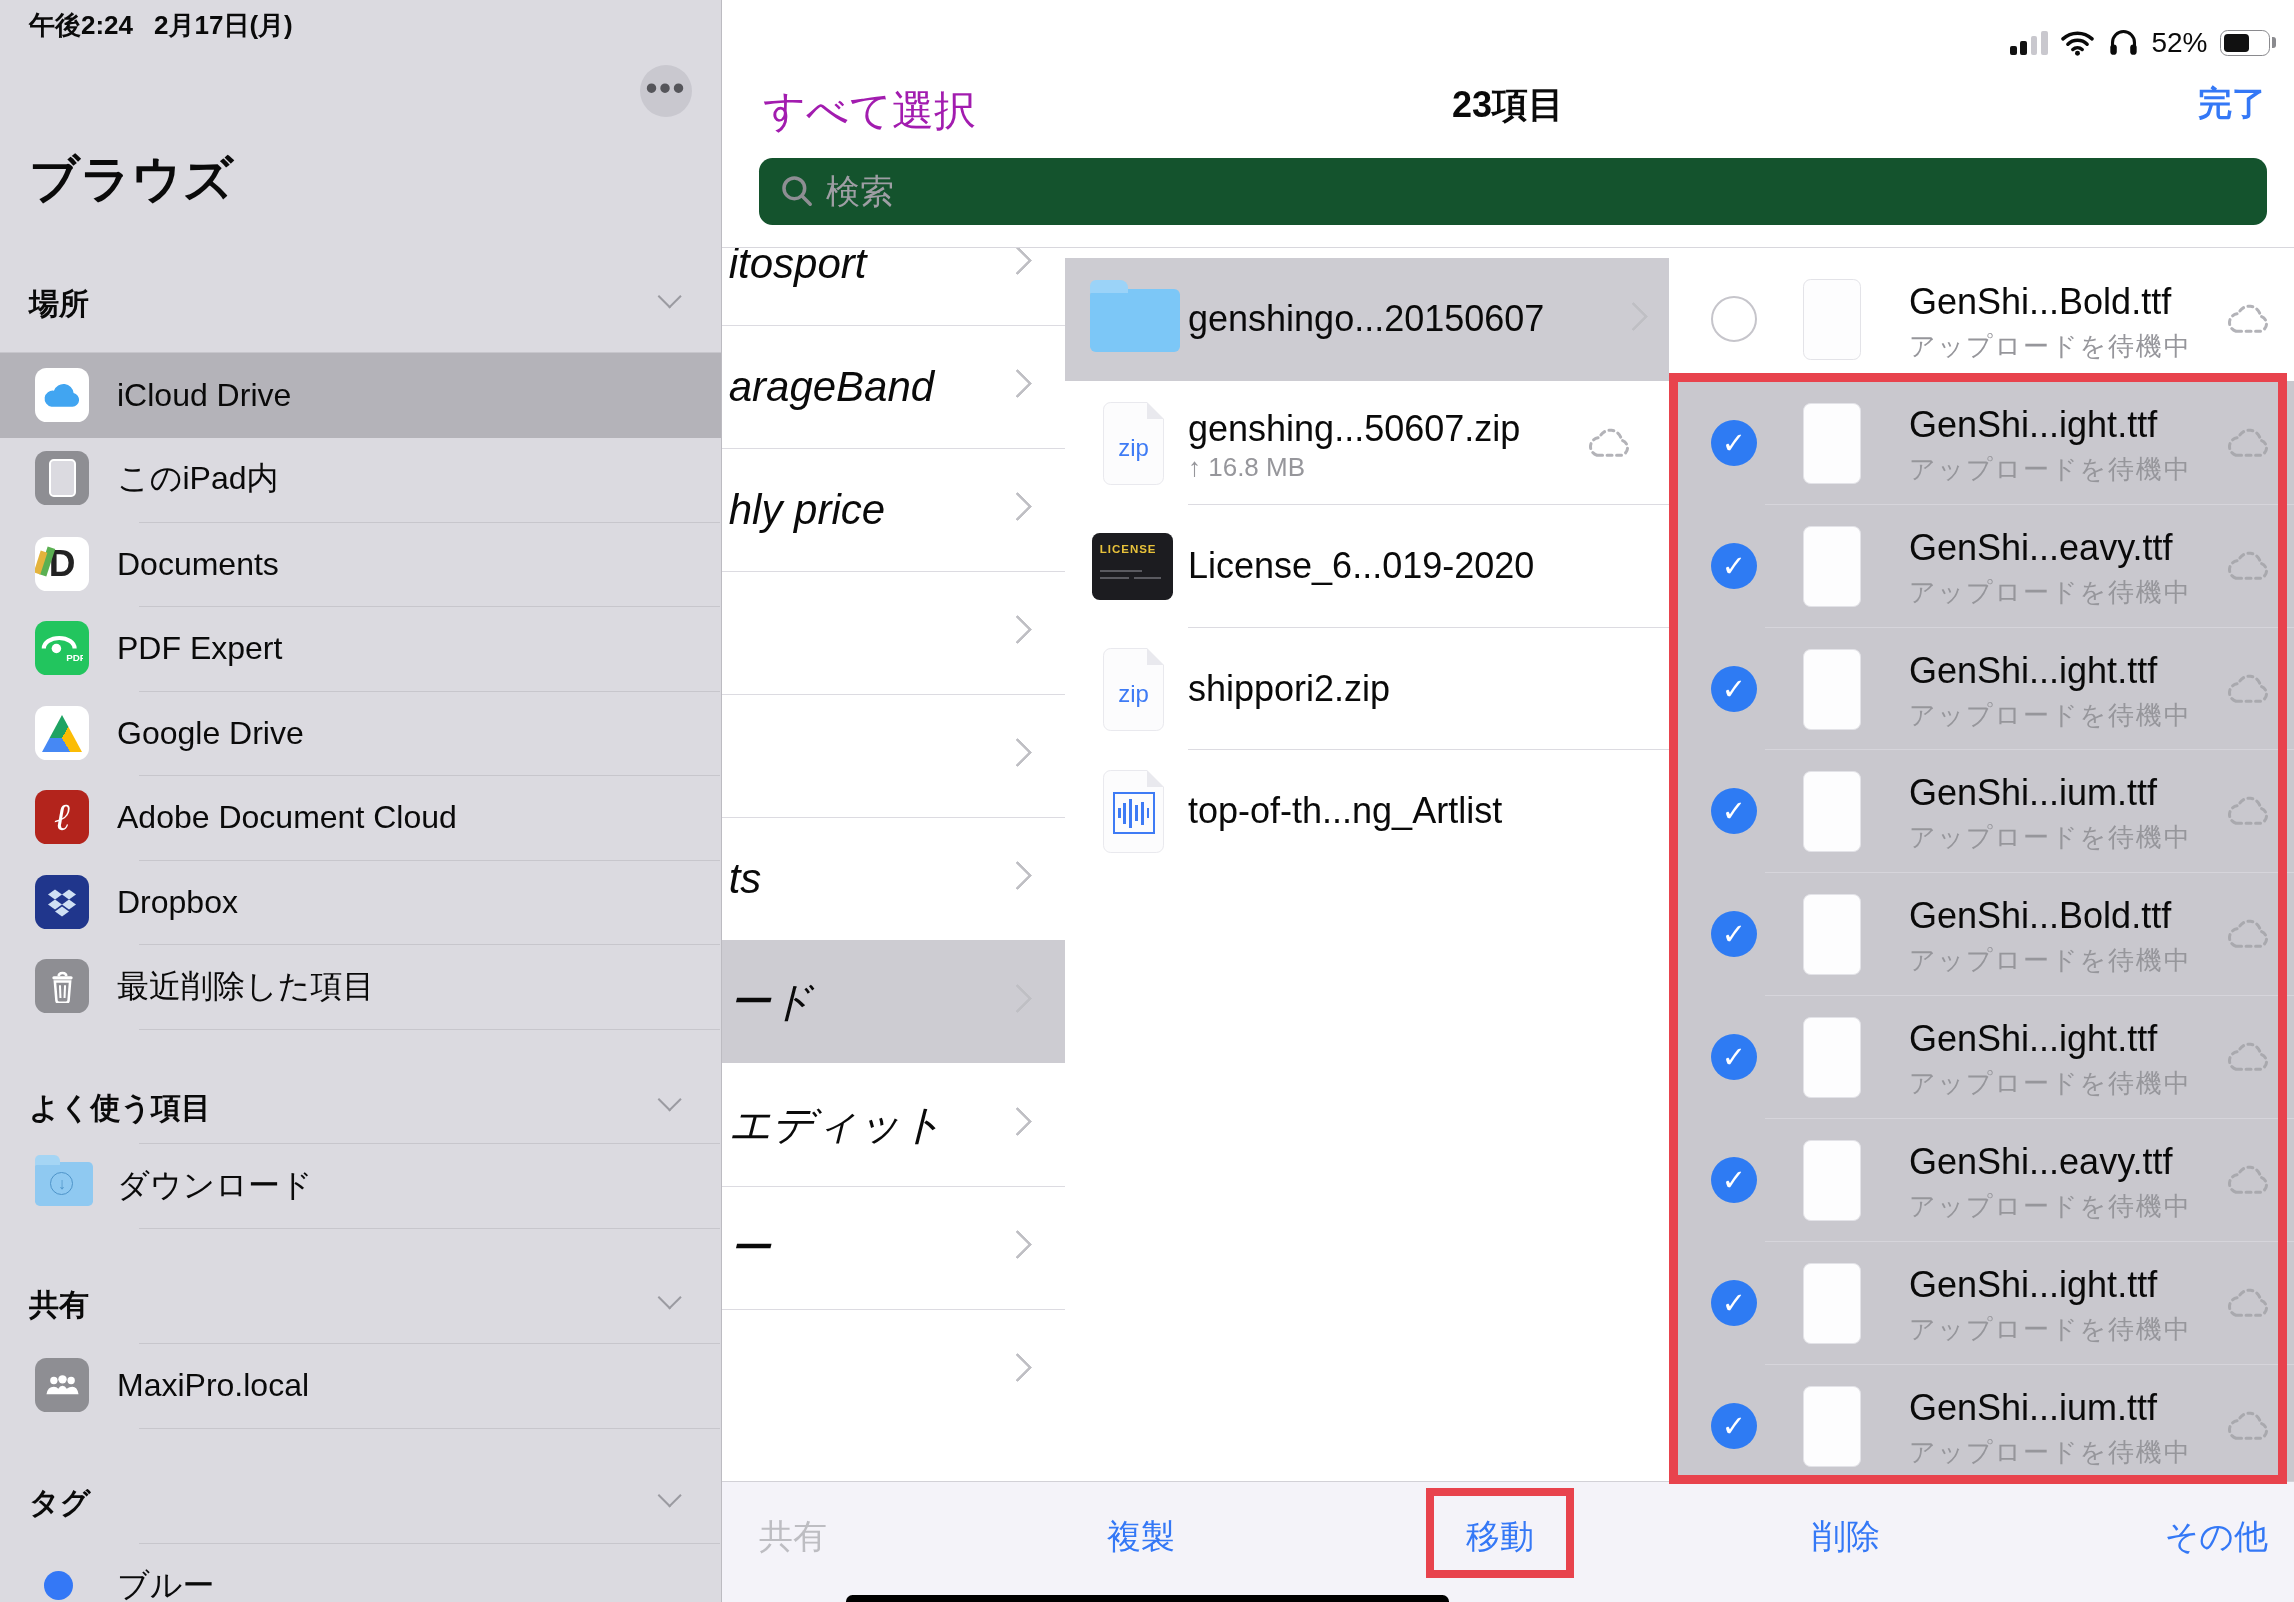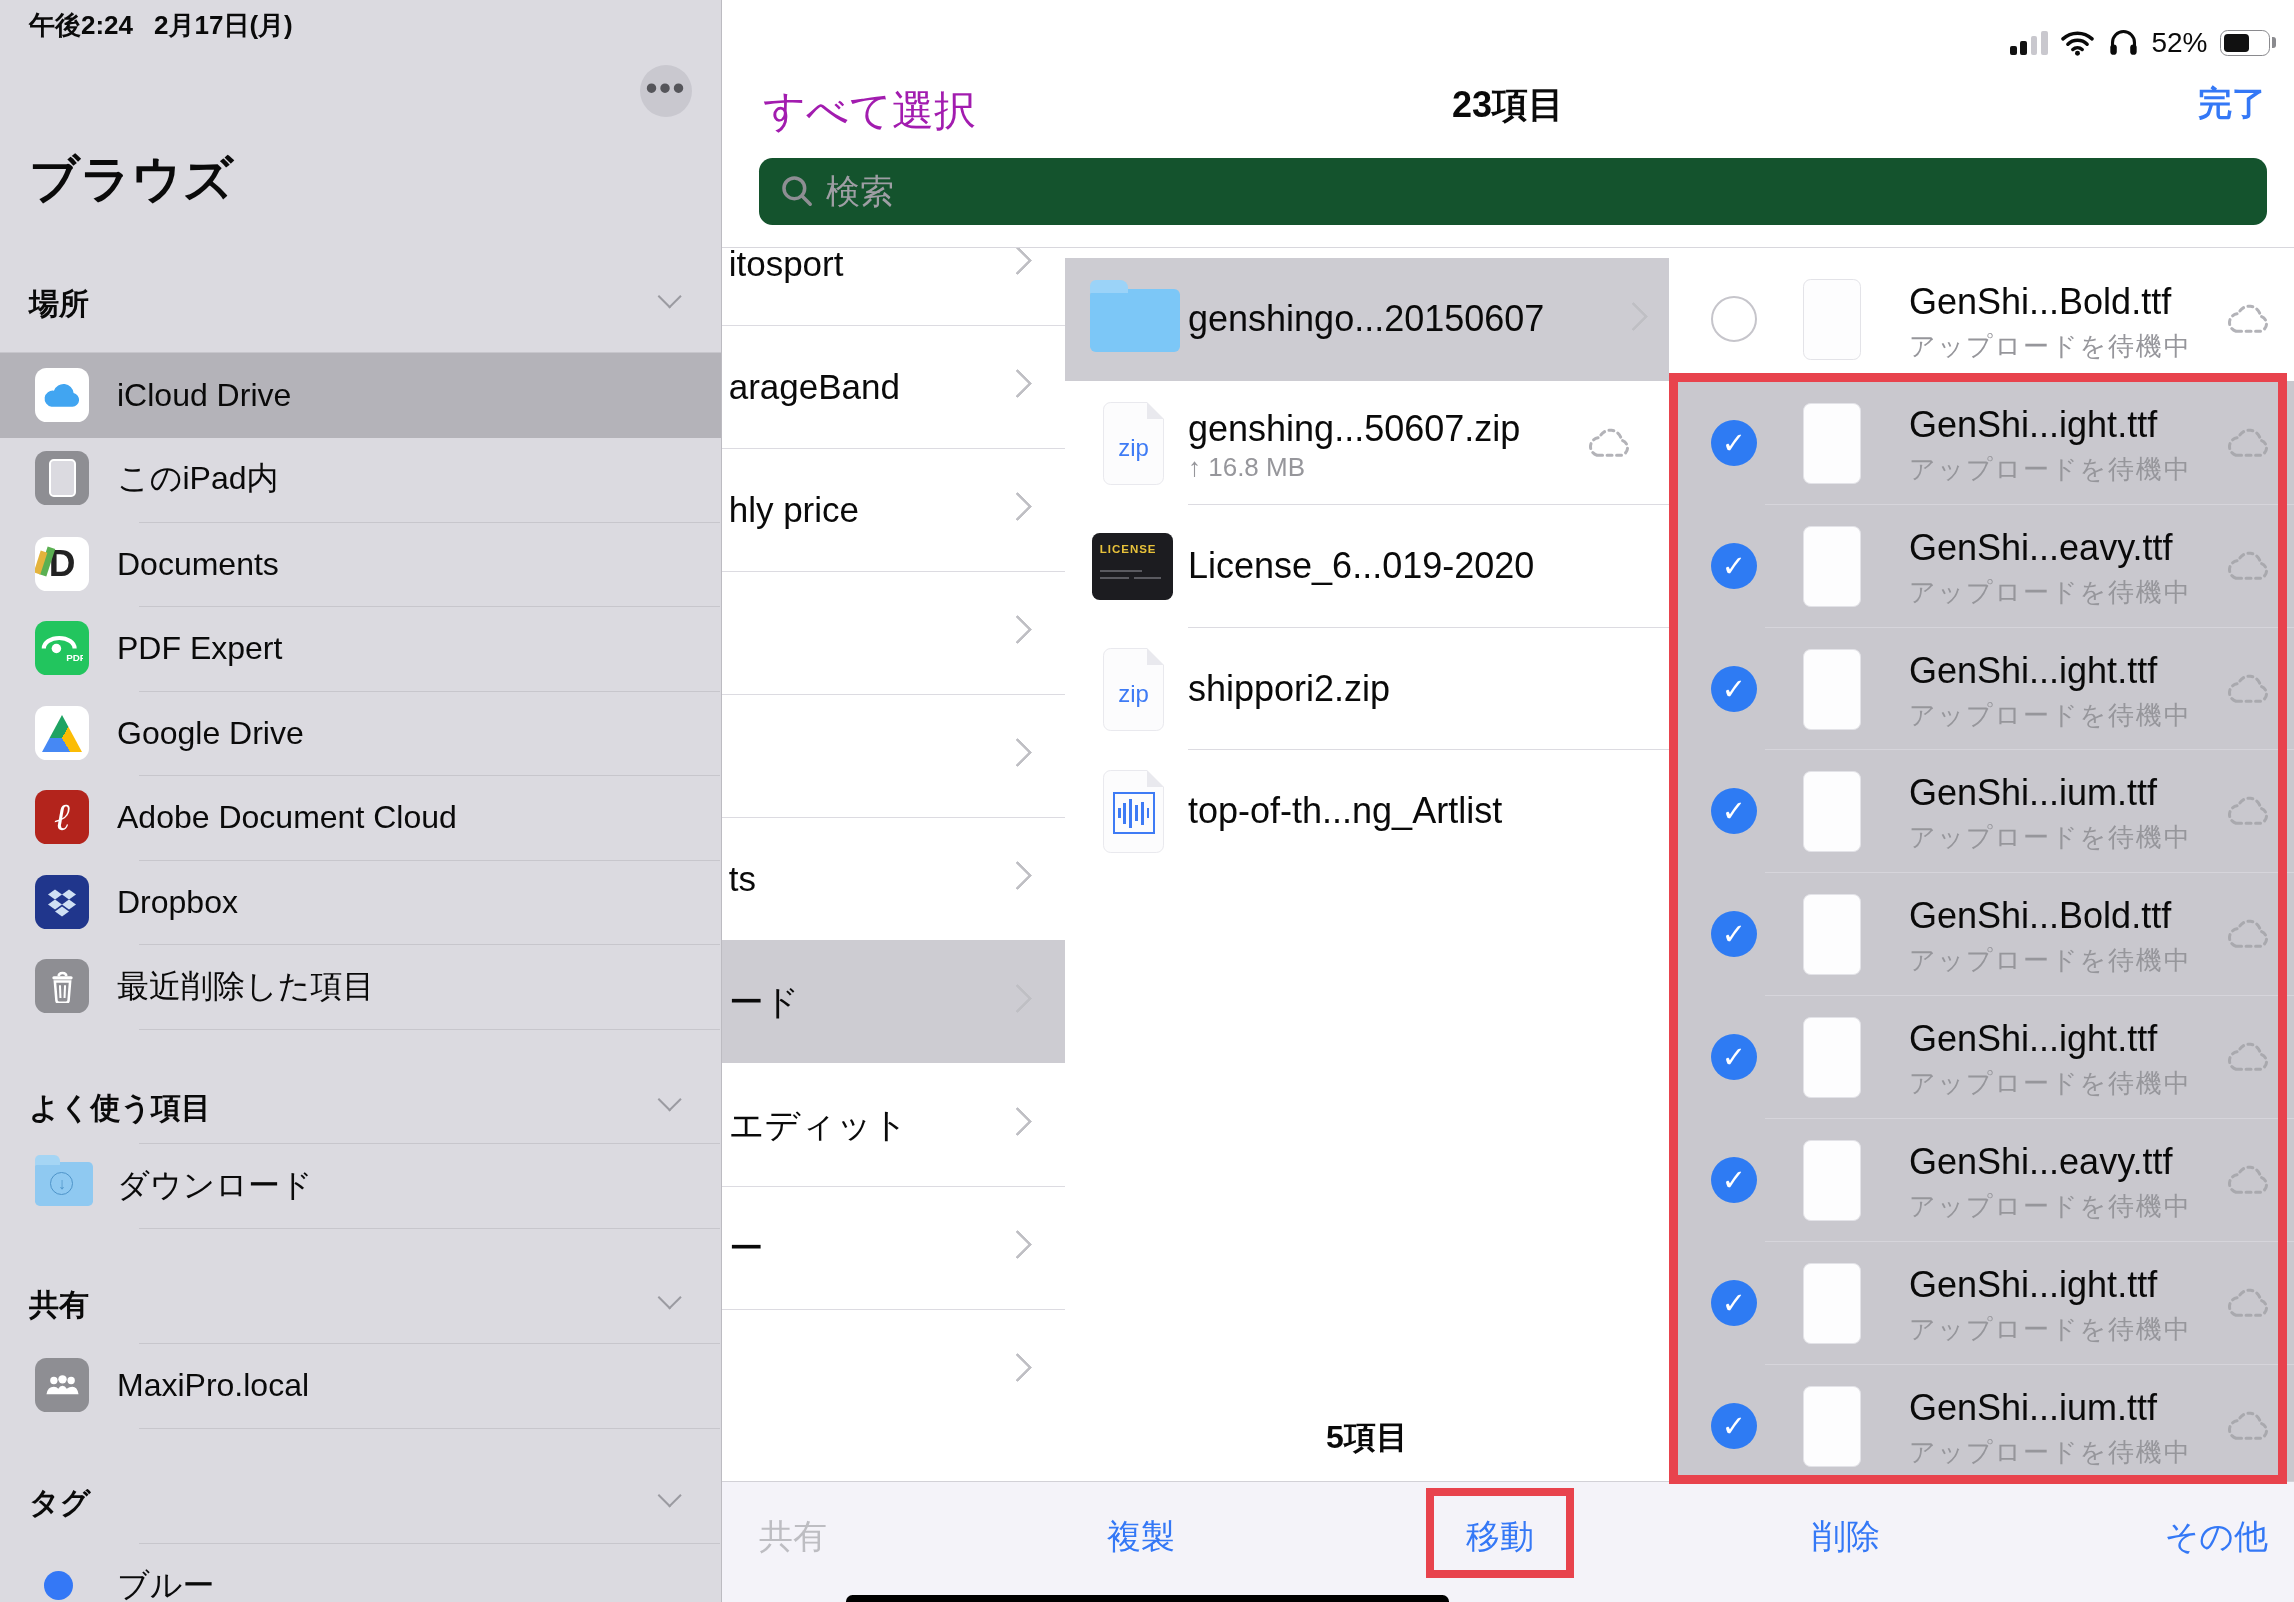--- a/index.html
+++ b/index.html
@@ -35,21 +35,21 @@
   .col{position:absolute;top:232px;height:1234px;overflow:hidden;background:#fff;}
   .colA{left:0;width:344px;}
   .colB{left:344px;width:604px;}
   .colC{left:948px;width:625px;}
 
   .row{position:absolute;left:0;width:100%;height:123px;}
   .row.sel{background:#cdccd2;}
   .sep{position:absolute;left:0;right:0;top:0;height:1px;background:#dcdbe1;}
   .chev-r{position:absolute;right:37px;top:50%;width:21px;height:21px;margin-top:-13.4px;
     border-right:3.8px solid #bfbfc4;border-top:3.8px solid #bfbfc4;transform:rotate(45deg);border-radius:1.9px;}
-  .ca-label{position:absolute;left:7.7px;top:50%;transform:translateY(-50%);font-size:35px;white-space:nowrap;}
+  .ca-label{position:absolute;left:7.7px;top:50%;transform:translateY(-50%);font-size:42px;white-space:nowrap;font-style:italic;}
 
   
   .cb-name{position:absolute;left:123px;top:50%;transform:translateY(-50%);font-size:36px;white-space:nowrap;}
   .cb-name.with-sub{transform:none;top:27px;}
   .cb-sub{position:absolute;left:123px;top:71px;font-size:26px;color:#96969b;}
   .folder-big{position:absolute;left:25px;top:31px;width:90px;height:63px;background:#7cc7f7;border-radius:5.8px;}
   .folder-big::before{content:"";position:absolute;left:0;top:-8.6px;width:38px;height:13.4px;background:#9bd3f8;border-radius:5.8px 7.7px 0 0;}
   .doc{position:absolute;left:38px;top:21px;width:61px;height:83px;background:#fcfcfd;border:1px solid #e9e9ee;border-radius:7.7px;}
   .doc::after{content:"";position:absolute;right:-1px;top:-1px;width:0;height:0;
     border-left:17.3px solid #e9e9ee;border-top:17.3px solid #fff;}
@@ -248,21 +248,20 @@
               <i style="height:9.6px;"></i>
               <i style="height:21px;"></i>
               <i style="height:29px;"></i>
               <i style="height:15.4px;"></i>
               <i style="height:23px;"></i>
               <i style="height:9.6px;"></i>
             </span>
         </span>
         <span class="cb-name">top-of-th...ng_Artlist</span>
       </div>
-      <div class="cb-footer">5項目</div>
     </div>
 
     <div class="col colC">
       <div class="cc-row" style="top:9.6px;">
         <span class="cbox un"></span>
         <span class="thumb"></span>
         <span class="cc-name">GenShi...Bold.ttf</span>
         <span class="cc-sub">アップロードを待機中</span>
         <svg class="cloud" width="50" height="38" viewBox="0 0 26 20">
             <path d="M7 16.5 h12 a4 4 0 0 0 .6-7.9 A6 6 0 0 0 8 7.2 A4.7 4.7 0 0 0 7 16.5 Z" fill="none" stroke="#b3b3b8" stroke-width="1.6" stroke-dasharray="2.6 2.4" stroke-linecap="round"></path>

